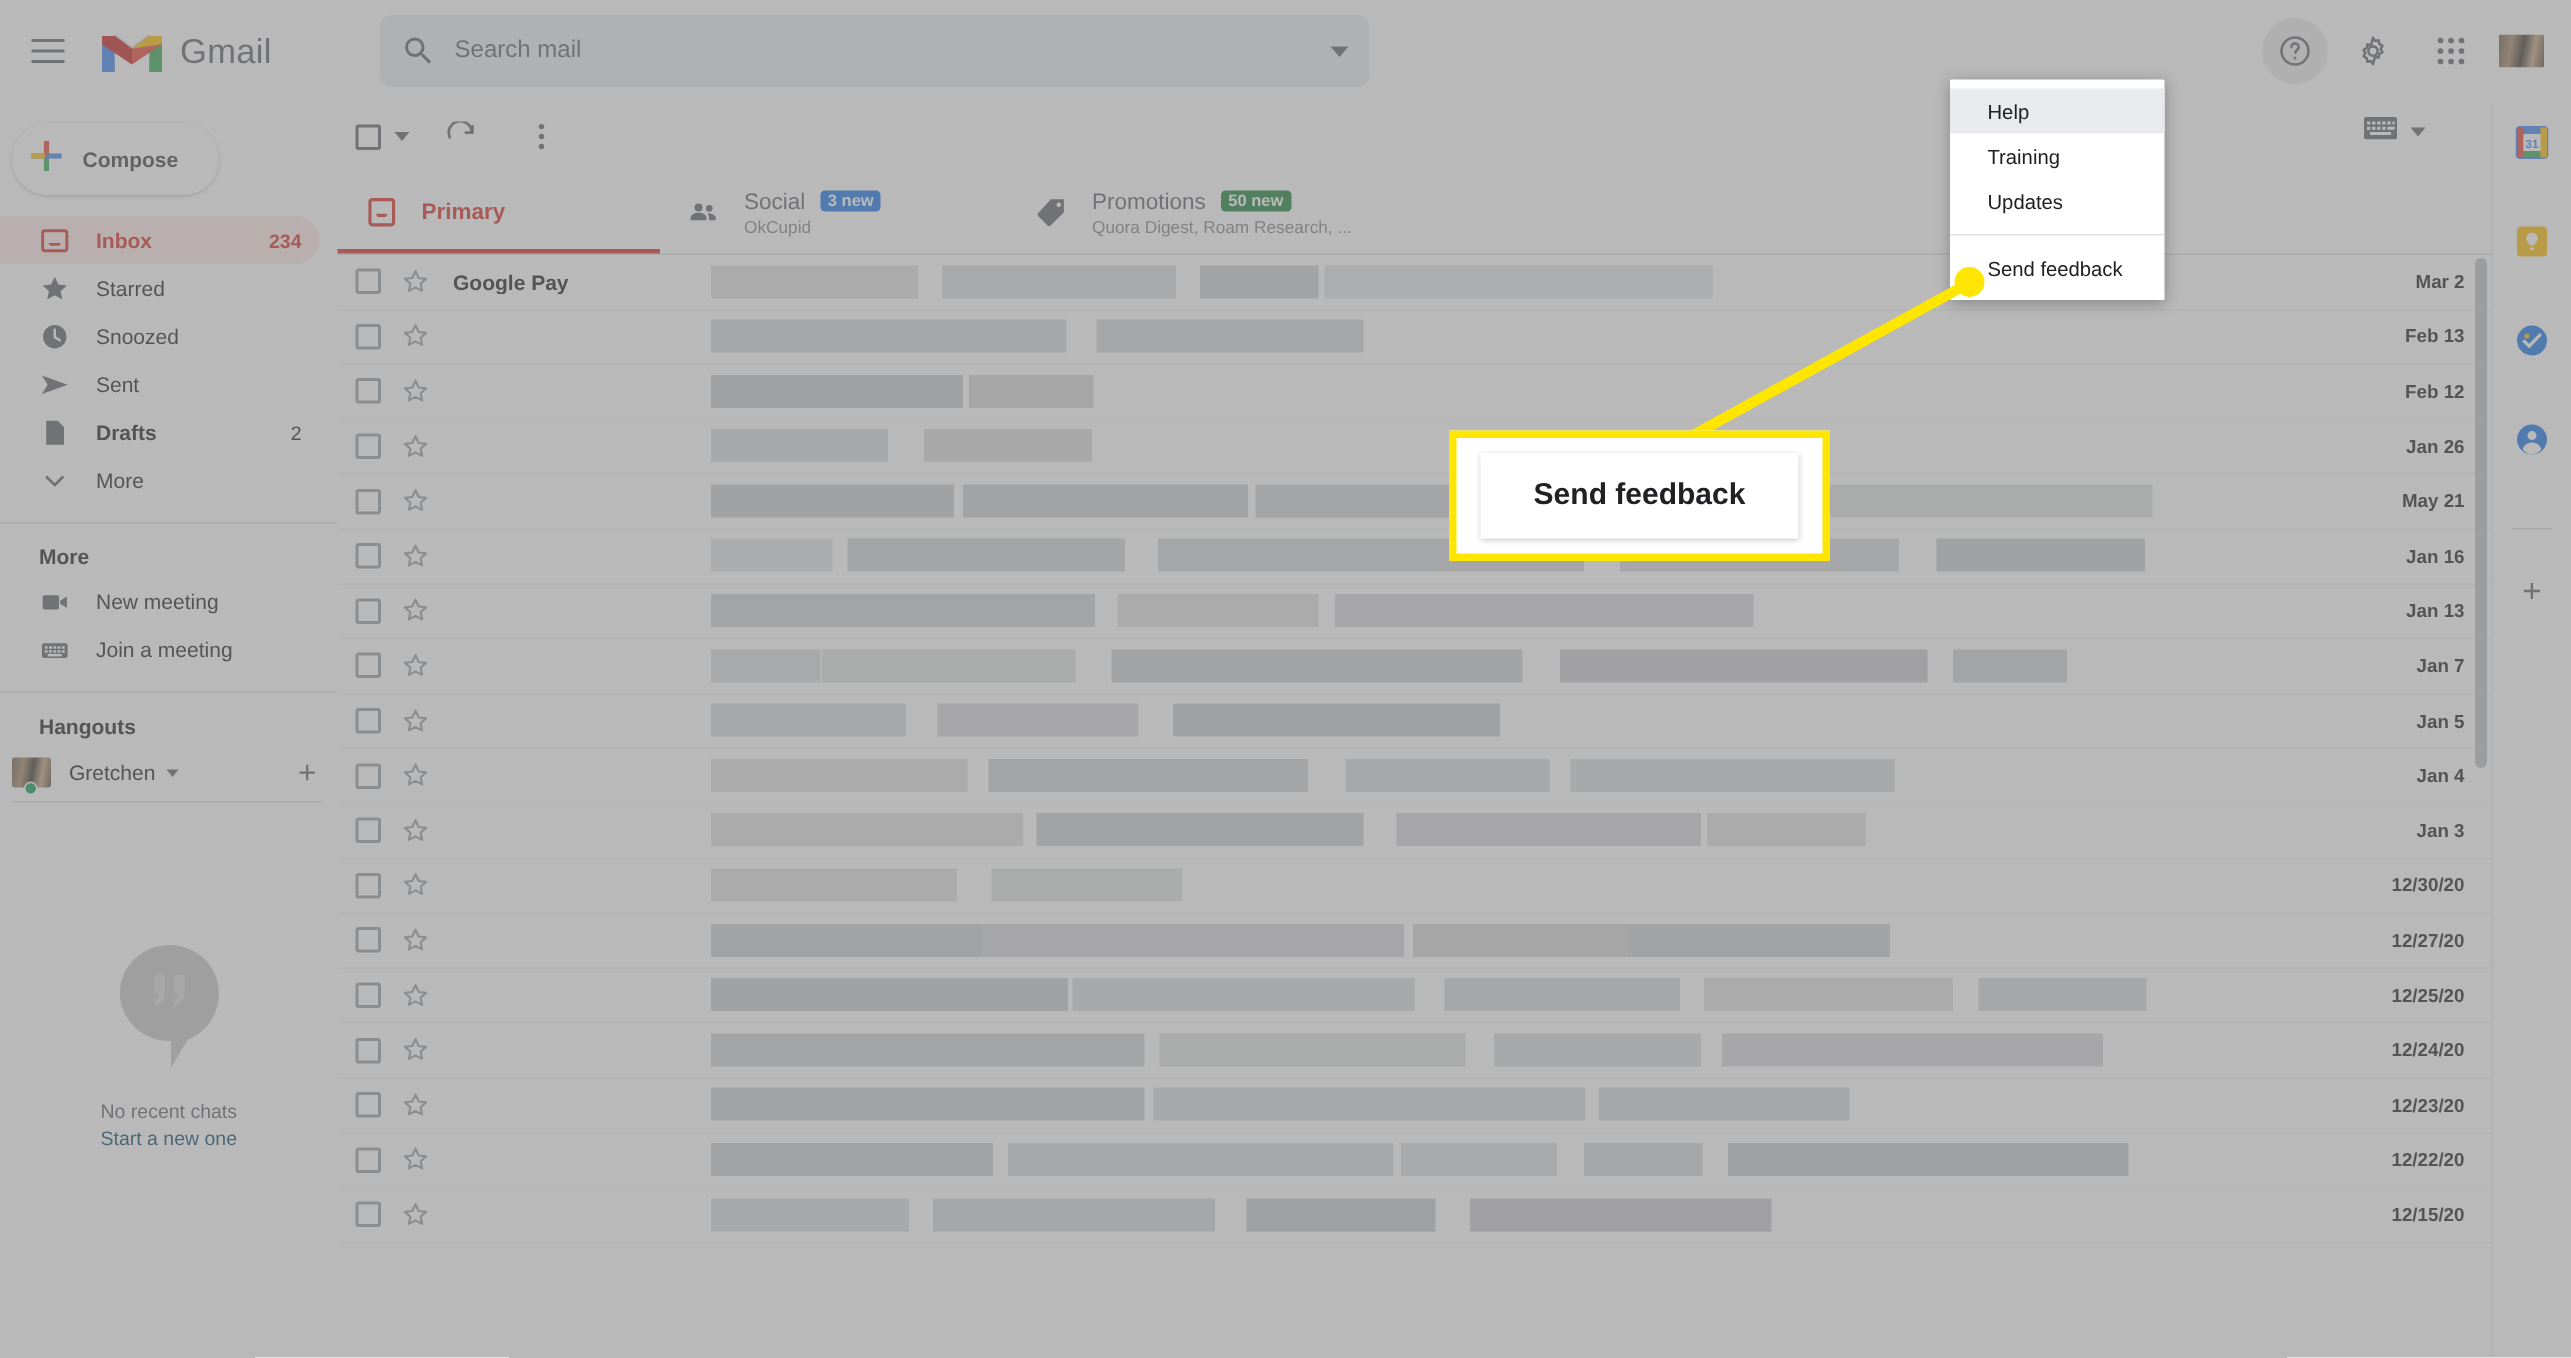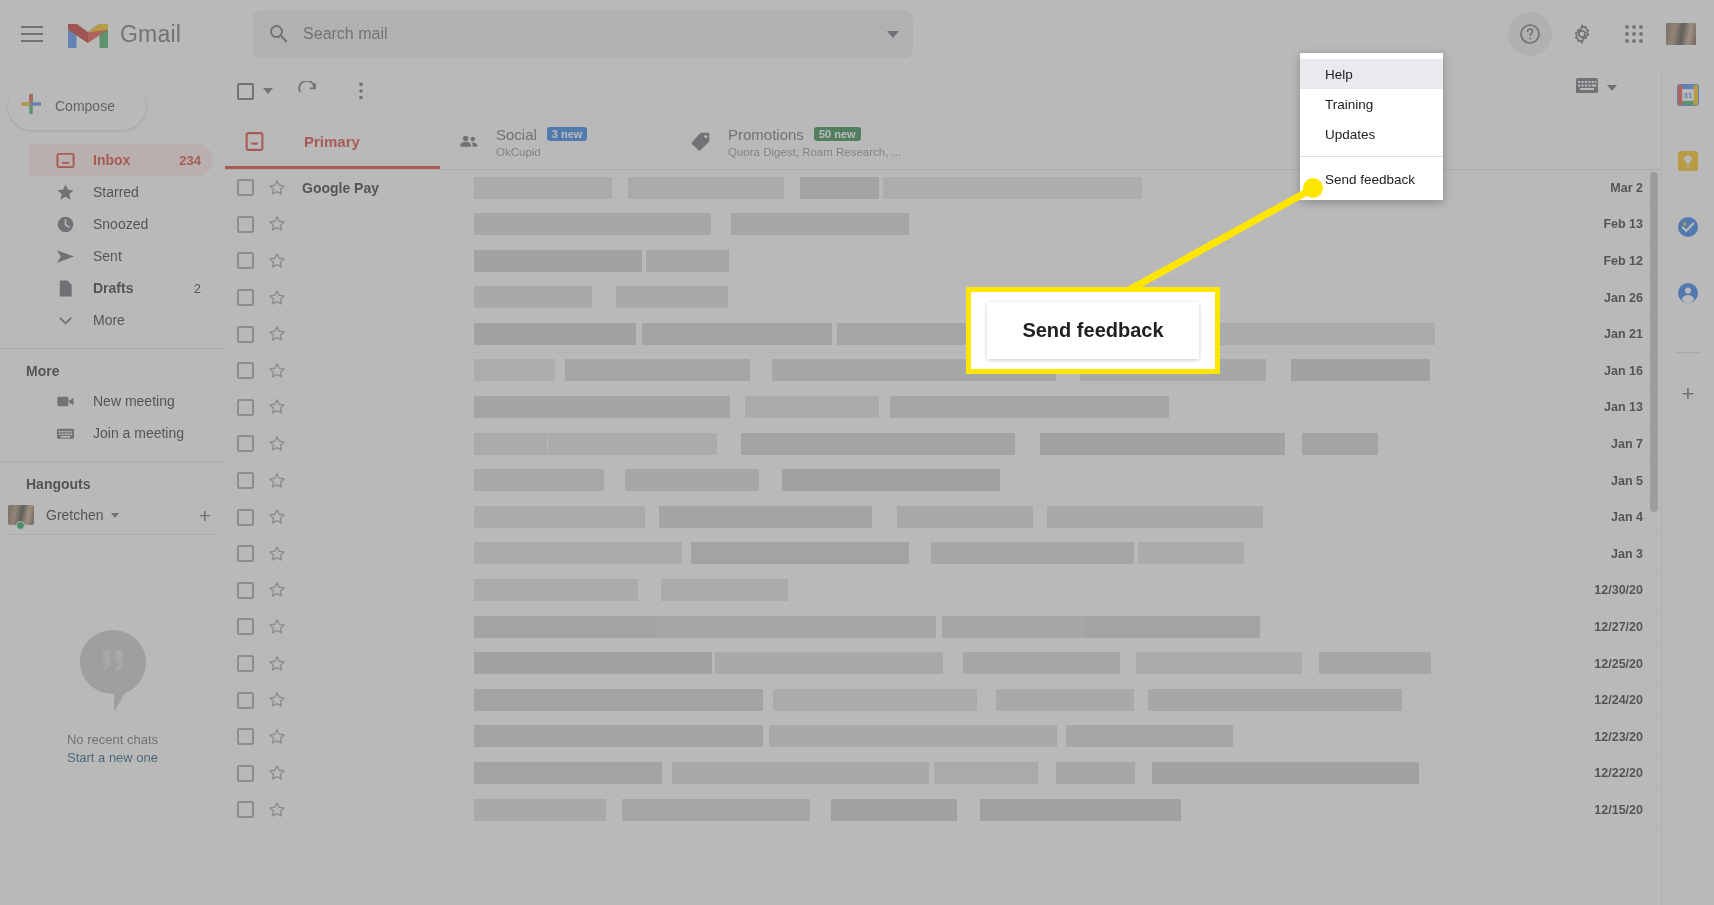--- a/index.html
+++ b/index.html
@@ -70,23 +70,23 @@
   
   .sidebar {
     position: absolute; top: 68px; left: 0; width: 225px; height: 837px;
     background: #fff; padding-top: 10px;
   }
   .compose {
     display: flex; align-items: center; height: 48px; width: 138px;
     margin: 4px 0 14px 8px; border-radius: 24px; background: #fff;
     box-shadow: 0 1px 3px rgba(60,64,67,0.28); cursor: pointer; padding-left: 12px;
   }
-  .compose-label { font-size: 14px; color: #3c4043; margin-left: 13px; font-weight: 400; }
-
-  .navlist { padding-right: 12px; padding-left: 29px; }
+  .compose-label { font-size: 14px; color: #3c4043; margin-left: 13px; font-weight: 700; }
+
+  .navlist { padding-right: 12px; }
   .navitem {
     display: flex; align-items: center; height: 32px;
     border-radius: 0 16px 16px 0; padding-left: 26px;
     font-size: 14px; color: #202124; cursor: pointer; position: relative;
   }
   .navitem .nico { width: 20px; height: 20px; flex: 0 0 20px; margin-right: 18px;
                    display:flex;align-items:center;justify-content:center; }
   .navitem .nlabel { flex: 1; }
   .navitem .ncount { font-size: 13px; color: #202124; padding-right: 12px; }
   .navitem.selected { background: #fce8e6; color: #d93025; font-weight: bold; }
@@ -146,21 +146,21 @@
   .tab-line1 { display:flex; align-items:center; }
   .tab-title { font-size: 15px; color: #5f6368; }
   .tab.active .tab-title { color: #d93025; font-weight: bold; }
   .tab-sub { font-size: 11.5px; color: #80868b; margin-top: 3px; }
   .badge { font-size: 11px; color: #fff; font-weight: bold; border-radius: 3px;
            padding: 1px 5px; margin-left: 10px; }
   .badge.blue { background: #1a73e8; }
   .badge.green { background: #188038; }
   .tab-underline { position: absolute; bottom: 0; left: 0; right: 0; height: 3px; background: #d93025; }
 
-  .tab-primary { width: 215px; gap: 23px; }
+  .tab-primary { width: 215px; }
   .tab-social { width: 232px; }
   .tab-promos { width: 260px; }
 
   
   .rows { position: absolute; top: 102px; left: 0; right: 0; bottom: 0; overflow: hidden; }
   .erow {
     height: 36.6px; display: flex; align-items: center;
     border-bottom: 1px solid #f1f3f4; padding-left: 12px; position: relative;
   }
   .erow .rcb { width: 17px; height: 17px; border: 2px solid #9aa0a6; border-radius: 2px; flex:0 0 17px; }
@@ -579,21 +579,21 @@
               <path d="M10 2l2.4 5 5.4.7-4 3.6 1.1 5.3L10 14l-4.9 2.6 1.1-5.3-4-3.6L7.6 7z" stroke-linejoin="round"></path>
             </svg></span>
           <span class="sender" style="position: relative;"></span>
           <div class="subj">
             <span class="blk" style="left: 0px; top: 7px; width: 162px; height: 22px; opacity: 0.96;"></span>
             <span class="blk" style="left: 168px; top: 7px; width: 190px; height: 22px; opacity: 0.9;"></span>
             <span class="blk" style="left: 363px; top: 7px; width: 136px; height: 22px; opacity: 0.85;"></span>
             <span class="blk" style="left: 509px; top: 7px; width: 183px; height: 22px; opacity: 0.54;"></span>
             <span class="blk" style="left: 697px; top: 7px; width: 264px; height: 22px; opacity: 0.61;"></span>
           </div>
-          <span class="date">Jan 21</span>
+          <span class="date">May 21</span>
         </div>
         <div class="erow">
           <span class="rcb"></span>
           <span class="star"><svg width="18" height="18" viewBox="0 0 20 20" fill="none" stroke="#9aa0a6" stroke-width="1.6">
               <path d="M10 2l2.4 5 5.4.7-4 3.6 1.1 5.3L10 14l-4.9 2.6 1.1-5.3-4-3.6L7.6 7z" stroke-linejoin="round"></path>
             </svg></span>
           <span class="sender" style="position: relative;"></span>
           <div class="subj">
             <span class="blk" style="left: 0px; top: 7px; width: 81px; height: 22px; opacity: 0.55;"></span>
             <span class="blk" style="left: 91px; top: 7px; width: 185px; height: 22px; opacity: 0.85;"></span>

